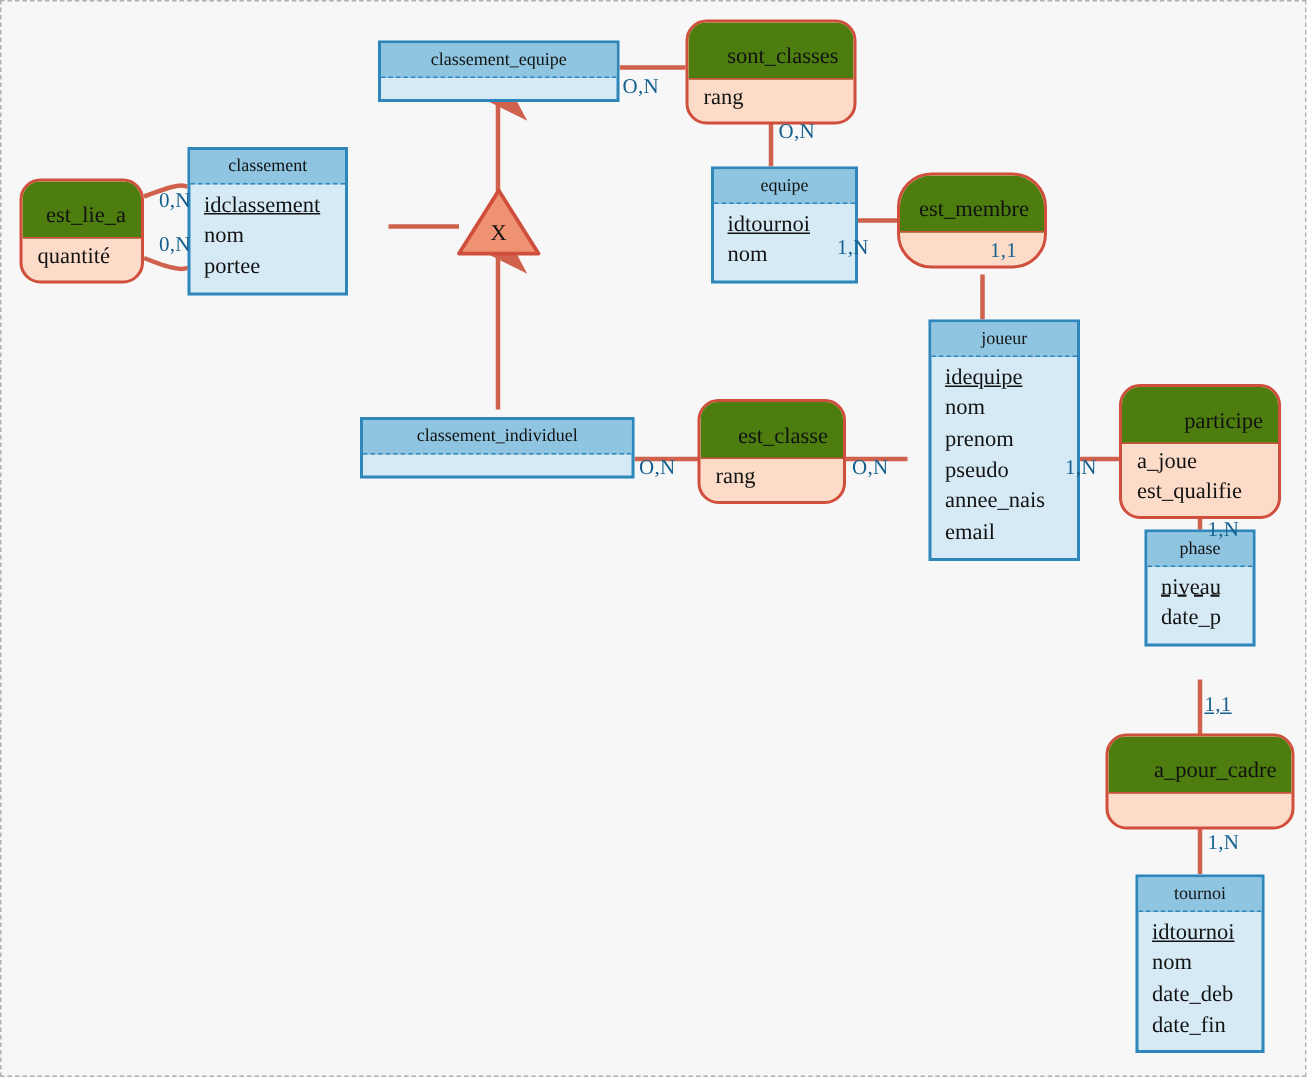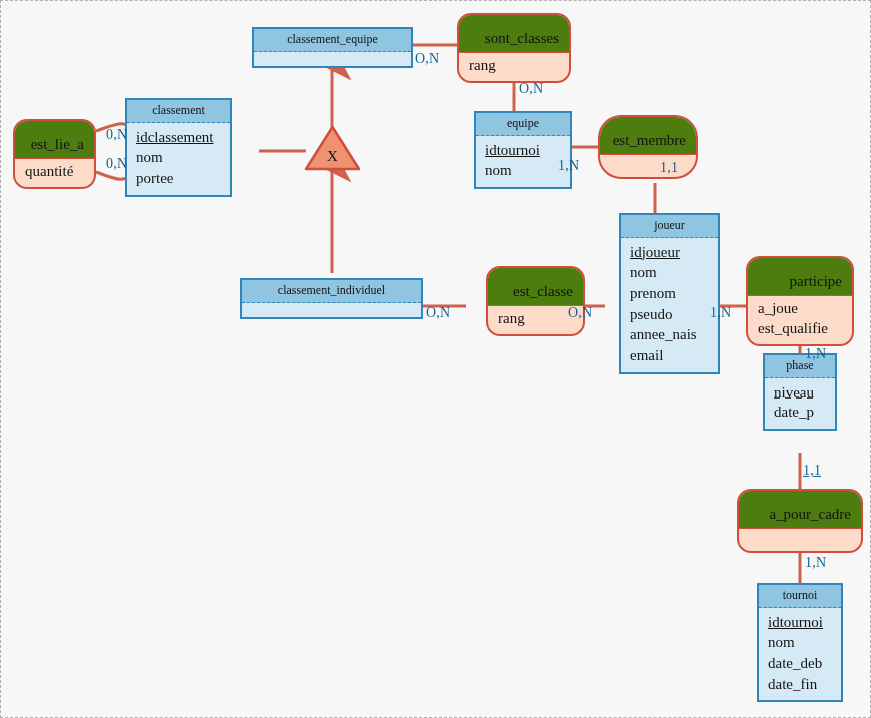--- a/index.html
+++ b/index.html
@@ -163,21 +163,21 @@
     <div class="ehead">equipe</div>
     <div class="ebody">
       <div class="attr pk">idtournoi</div>
       <div class="attr">nom</div>
     </div>
   </div>
 
   <div class="entity" style="left:604px;top:212px;width:101px;margin-left:14px;">
     <div class="ehead">joueur</div>
     <div class="ebody">
-      <div class="attr pk">idjoueur</div>
+      <div class="attr pk">idequipe</div>
       <div class="attr">nom</div>
       <div class="attr">prenom</div>
       <div class="attr">pseudo</div>
       <div class="attr">annee_nais</div>
       <div class="attr">email</div>
     </div>
   </div>
 
   <div class="entity" style="left:762px;top:352px;width:74px;">
     <div class="ehead">phase</div>
@@ -209,21 +209,21 @@
     <div class="rbody">
       <div class="attr">quantité</div>
     </div>
   </div>
 
   <div class="rel" style="left:597px;top:114px;width:100px;border-radius:23px;">
     <div class="rhead">est_membre</div>
     <div class="rbody empty"></div>
   </div>
 
-  <div class="rel" style="left:485px;top:265px;width:99px;">
+  <div class="rel" style="left:464px;top:265px;width:99px;">
     <div class="rhead">est_classe</div>
     <div class="rbody">
       <div class="attr">rang</div>
     </div>
   </div>
 
   <div class="rel" style="left:745px;top:255px;width:108px;">
     <div class="rhead">participe</div>
     <div class="rbody">
       <div class="attr">a_joue</div>

